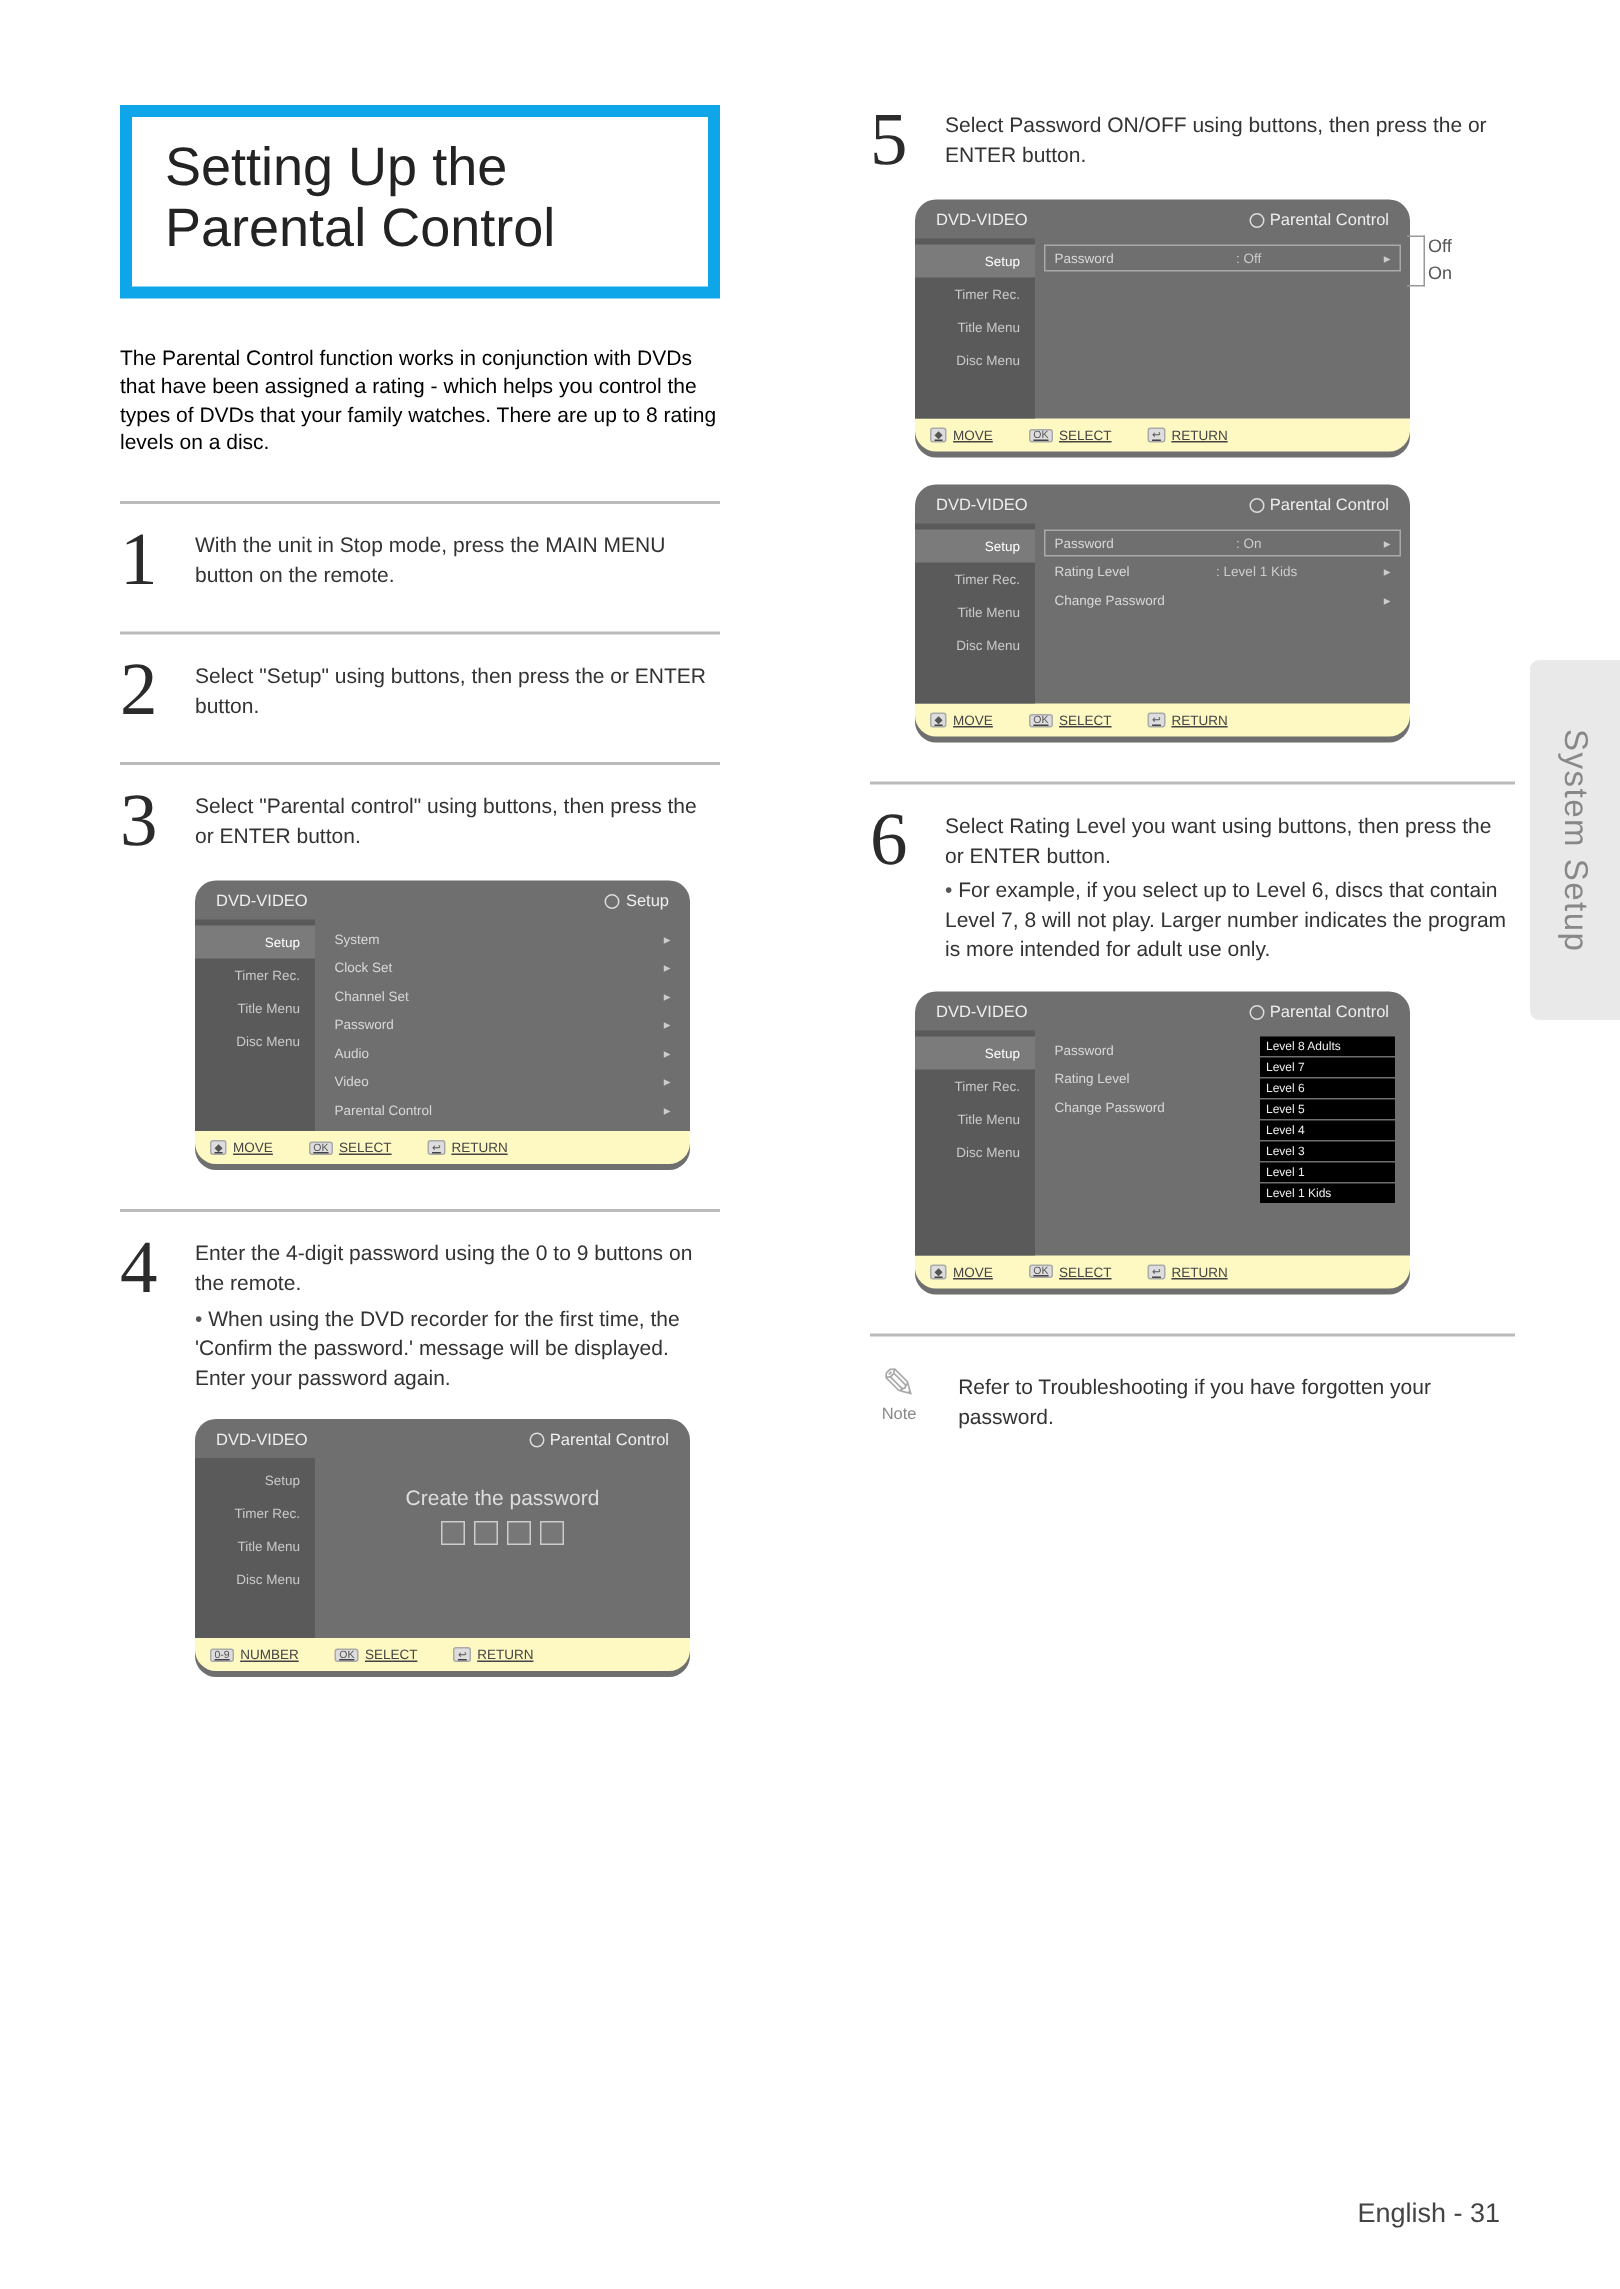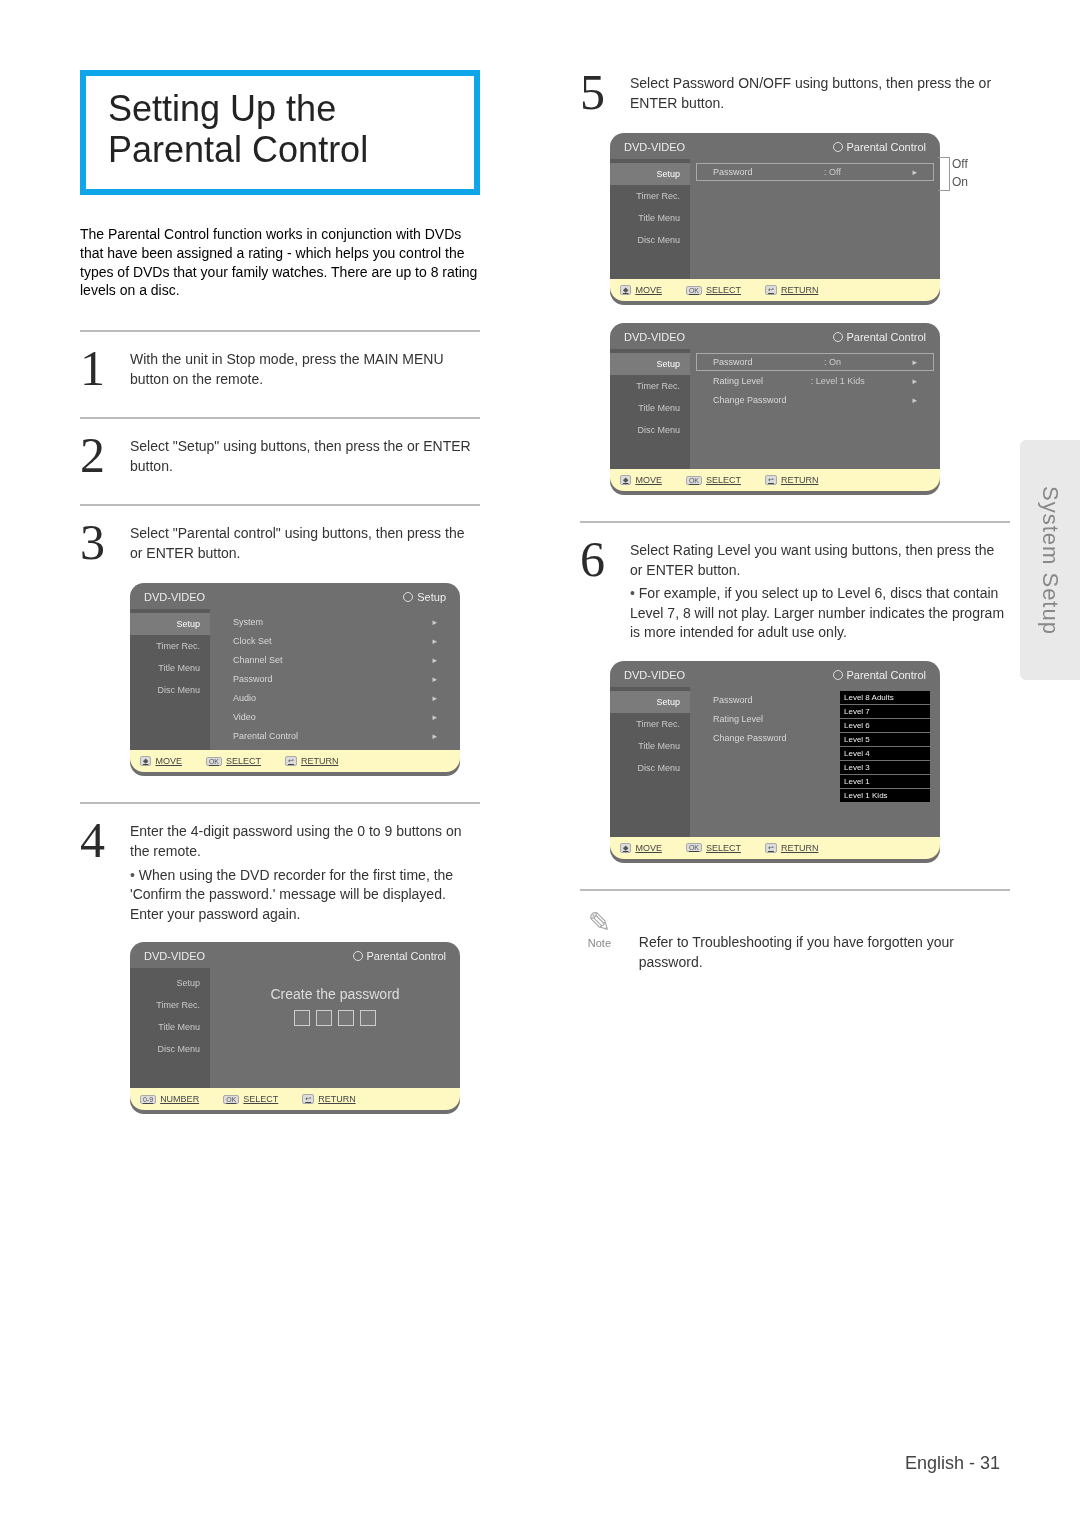--- a/index.html
+++ b/index.html
@@ -38,21 +38,21 @@
     align-items: center;
     justify-content: center;
   }
   .side-tab span {
     writing-mode: vertical-rl;
     font-size: 22px;
     color: #888;
     letter-spacing: 1px;
   }
   .title-box {
-    border: 6px solid #0ea5e9;
+    border: 8px solid #0ea5e9;
     padding: 12px 22px 18px 22px;
     margin-bottom: 30px;
   }
   .title-box h1 {
     font-size: 36px;
     font-weight: 400;
     line-height: 1.15;
     color: #232323;
   }
   .intro {
@@ -144,21 +144,21 @@
   }
   .osd-main {
     flex: 1;
     padding: 4px 6px;
     position: relative;
   }
   .osd-row {
     display: flex;
     align-items: center;
     height: 18px;
-    padding: 0 16px;
+    padding: 0 6px;
     border: 1px solid transparent;
     margin-bottom: 1px;
     font-size: 9px;
     color: #d8d8d8;
     justify-content: space-between;
   }
   .osd-row.box {
     border: 1px solid #aaa;
   }
   .osd-row .arrow {
@@ -250,21 +250,21 @@
     color:#888;
     font-size:11px;
   }
   .note-icon .g {
     font-size:28px;
     line-height:1;
     color:#aaa;
   }
   .footer {
     position:absolute;
-    bottom:52px;
+    bottom:40px;
     right:80px;
     font-size:18px;
     color:#444;
   }
   .clear { clear: both; }
 </style>
 </head>
 <body>
 
 <div class="page">
@@ -575,21 +575,21 @@
       </div>
     </div>
 
     <hr class="rule">
     <div class="note-row">
       <div class="note-icon">
         <div class="g">✎</div>
         <div>Note</div>
       </div>
       <div class="step-body" style="padding-top:0">
-        <div style="margin-top:24px">Refer to Troubleshooting if you have forgotten your password.</div>
+        <div style="margin-top:6px">Refer to Troubleshooting if you have forgotten your password.</div>
       </div>
     </div>
 
   </div>
 
   <div class="clear"></div>
 
   <div class="footer">English - 31</div>
 </div>
 

